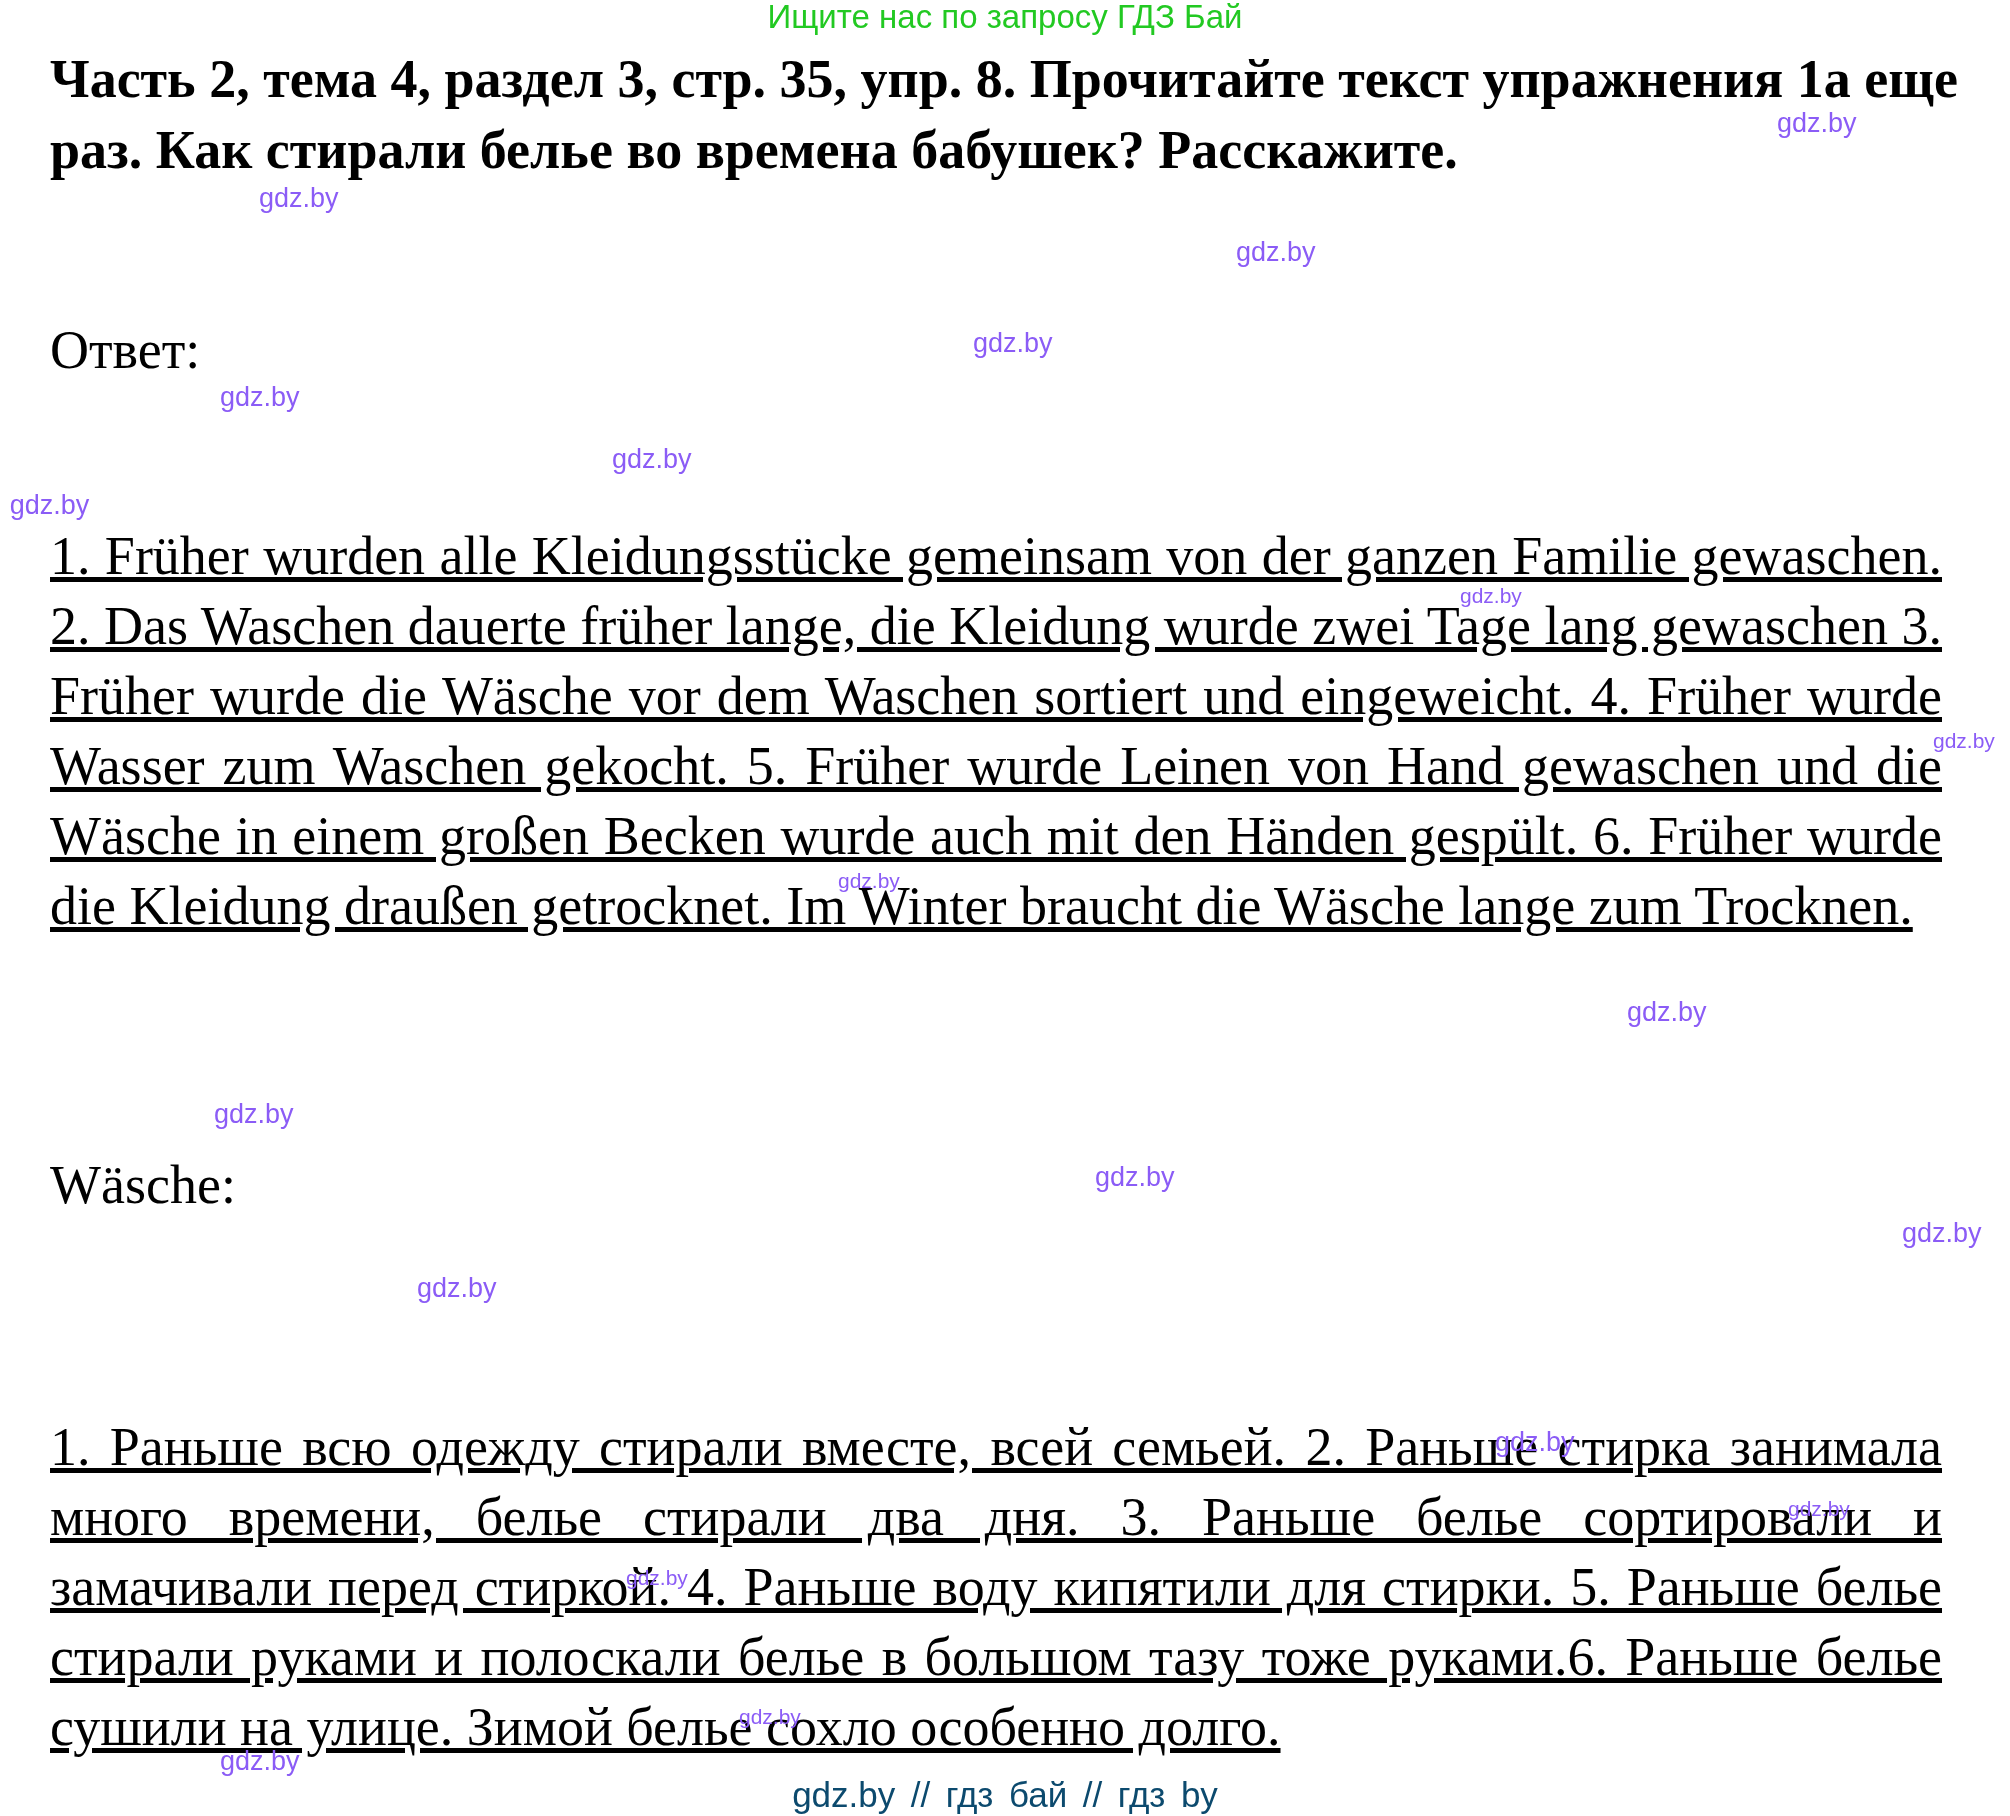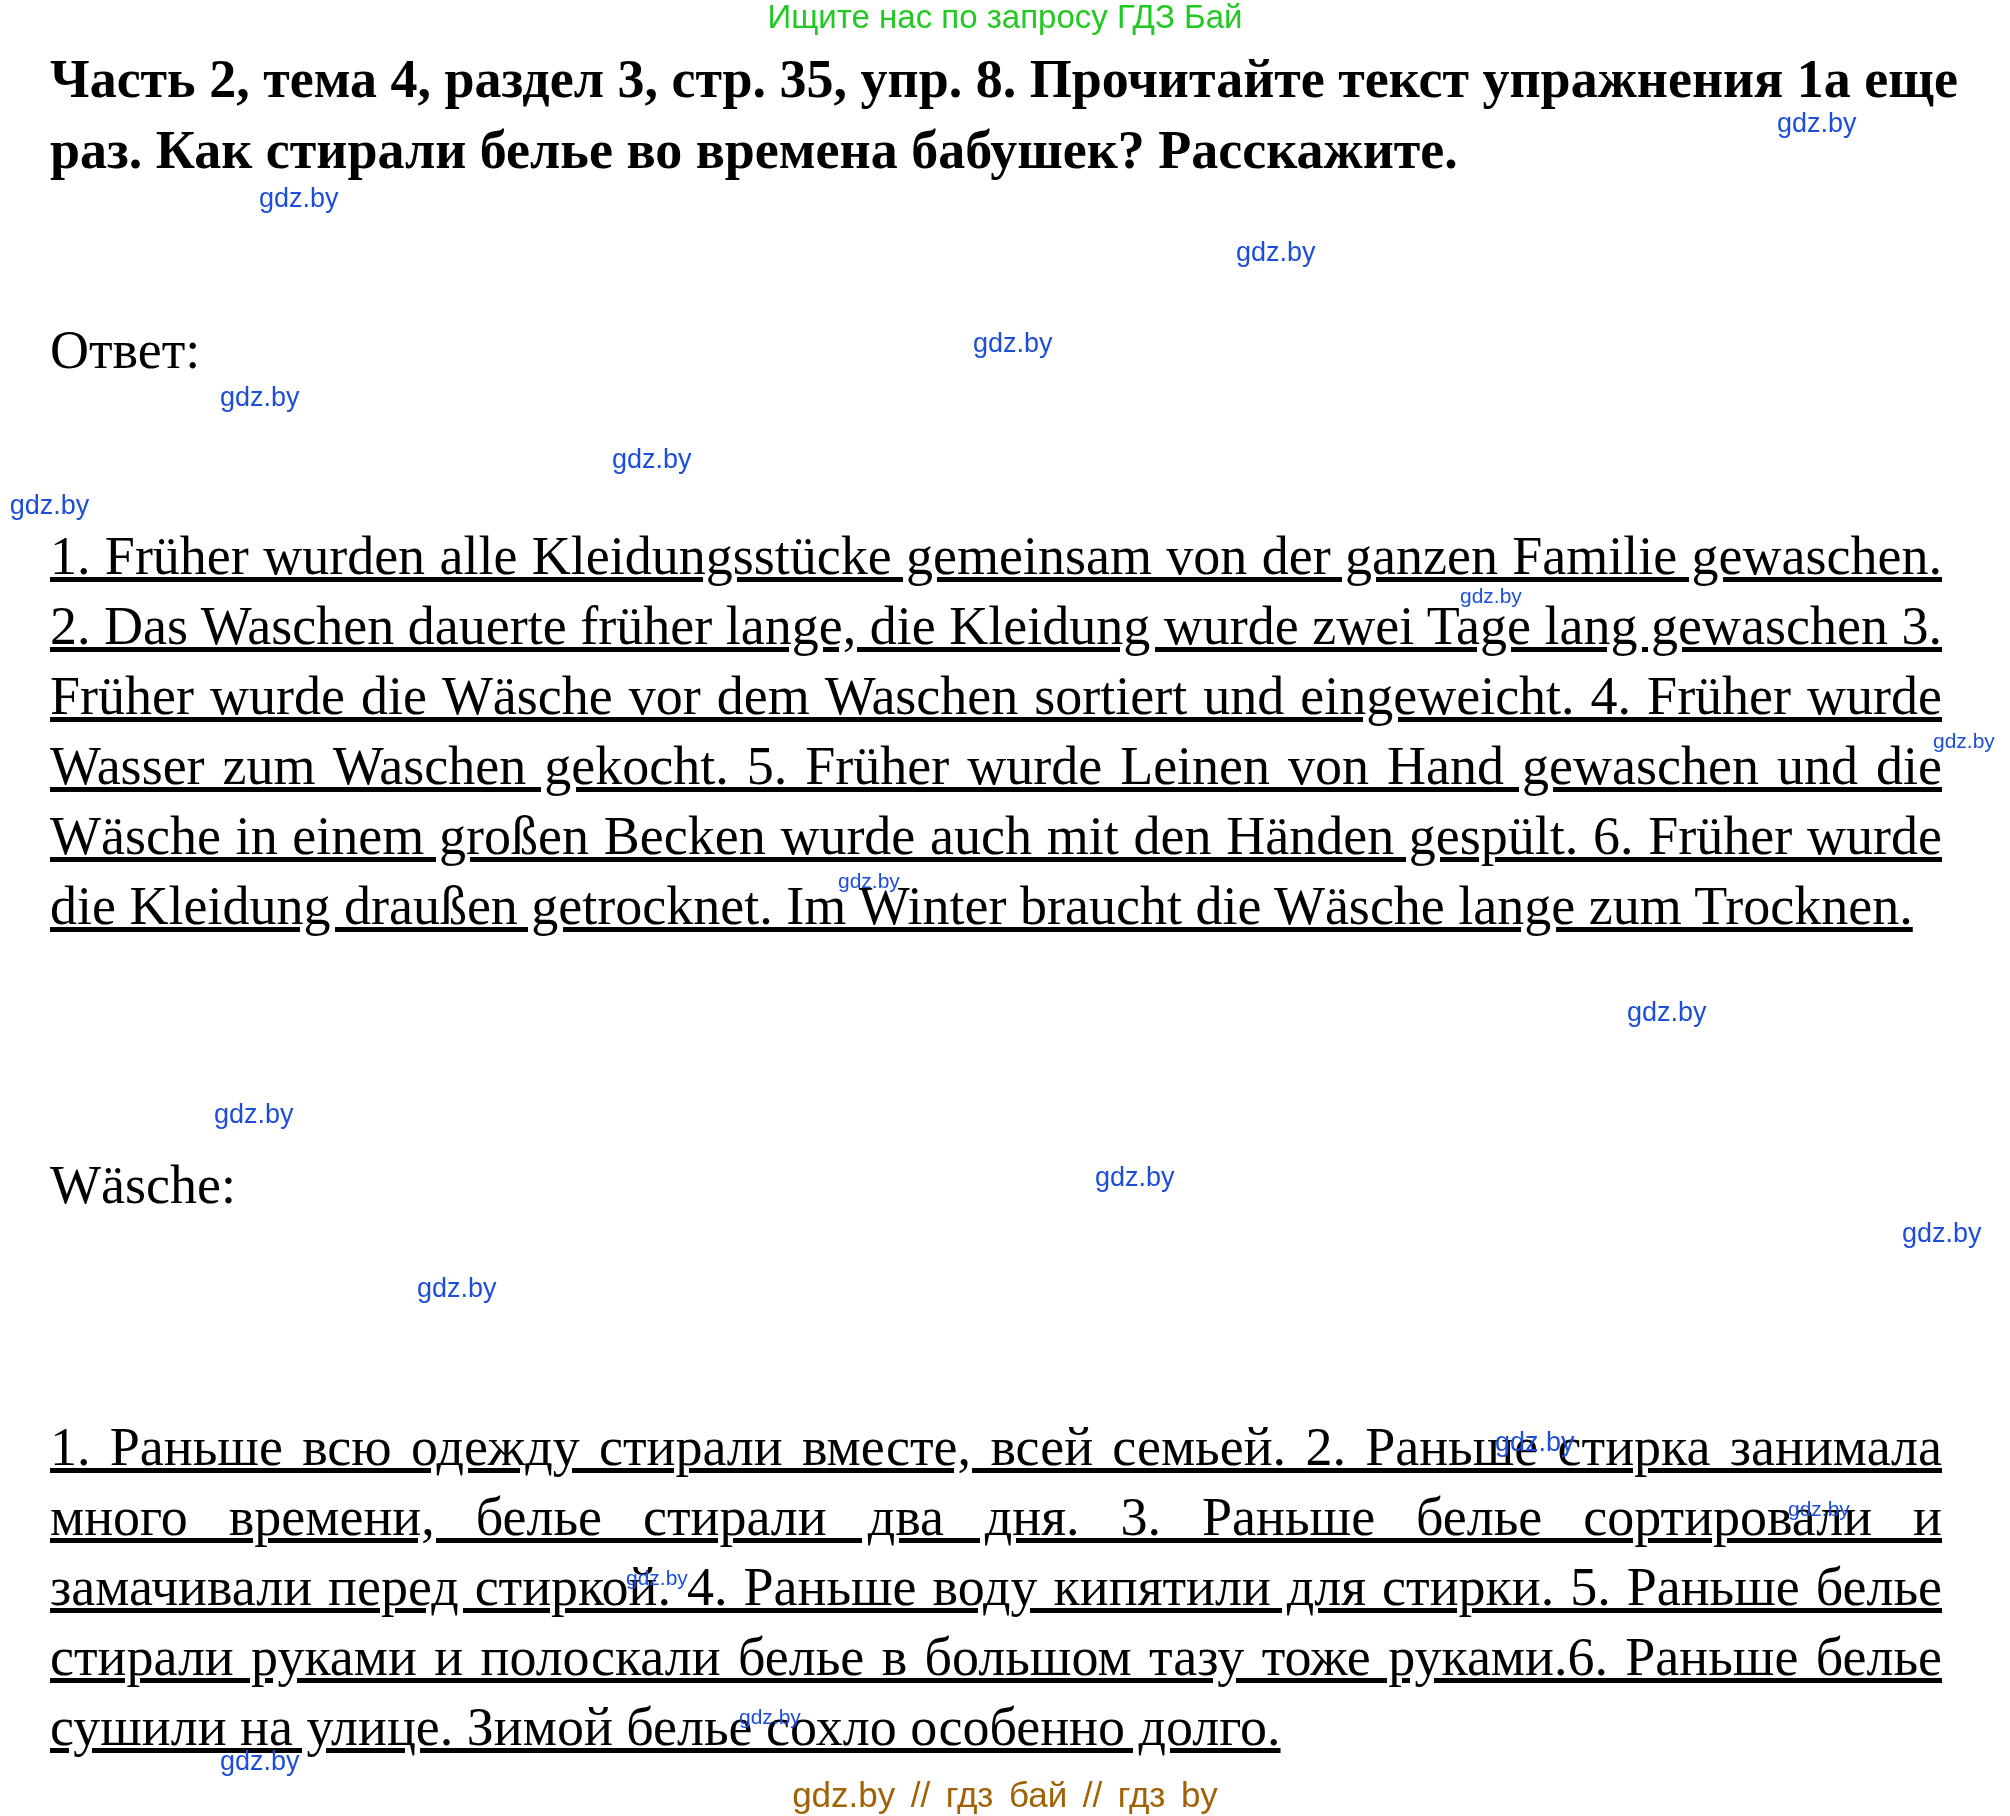--- a/index.html
+++ b/index.html
@@ -1,23 +1,23 @@
 <!DOCTYPE html>
 <html><head>
   <meta charset="utf-8">
   <style>
     html, body { margin: 0; padding: 0; background: #ffffff; }
     body { width: 2010px; height: 1816px; position: relative; overflow: hidden; font-family: "Liberation Serif", serif; color: #000; }
     .top-banner { position: absolute; top: -1.9px; left: 0; width: 100%; text-align: center; font-family: "Liberation Sans", sans-serif; font-size: 33px; color: #22c922; }
     .title { position: absolute; left: 50px; top: 44px; width: 1912px; font-weight: bold; font-size: 54px; line-height: 71px; }
     .heading { position: absolute; left: 50px; font-weight: normal; font-size: 54px; }
     .para { position: absolute; left: 50px; width: 1892px; font-size: 54px; line-height: 70px; text-align: justify; text-decoration: underline; }
-    .wm { position: absolute; font-family: "Liberation Sans", sans-serif; font-size: 27px; color: #1d4ed8; }
+    .wm { position: absolute; font-family: "Liberation Sans", sans-serif; font-size: 27px; color: #8b5cf6; }
     .wm.small { font-size: 21px; }
-    .footer { position: absolute; top: 1775px; left: 0; width: 100%; text-align: center; font-family: "Liberation Sans", sans-serif; font-size: 35px; color: #a16207; word-spacing: 5.8px; }
+    .footer { position: absolute; top: 1775px; left: 0; width: 100%; text-align: center; font-family: "Liberation Sans", sans-serif; font-size: 35px; color: #0c4a6e; word-spacing: 5.8px; }
   </style>
 </head>
 <body>
 
 <div class="top-banner">Ищите нас по запросу ГДЗ Бай</div>
 
 <div class="title">Часть 2, тема 4, раздел 3, стр. 35, упр. 8. Прочитайте текст упражнения 1а еще раз. Как стирали белье во времена бабушек? Расскажите.</div>
 
 <div class="heading" style="top:319px;">Ответ:</div>
 <div class="para" style="top:521px;">1. Früher wurden alle Kleidungsstücke gemeinsam von der ganzen Familie gewaschen. 2. Das Waschen dauerte früher lange, die Kleidung wurde zwei Tage lang gewaschen 3. Früher wurde die Wäsche vor dem Waschen sortiert und eingeweicht. 4. Früher wurde Wasser zum Waschen gekocht. 5. Früher wurde Leinen von Hand gewaschen und die Wäsche in einem großen Becken wurde auch mit den Händen gespült. 6. Früher wurde die Kleidung draußen getrocknet. Im Winter braucht die Wäsche lange zum Trocknen.</div>

